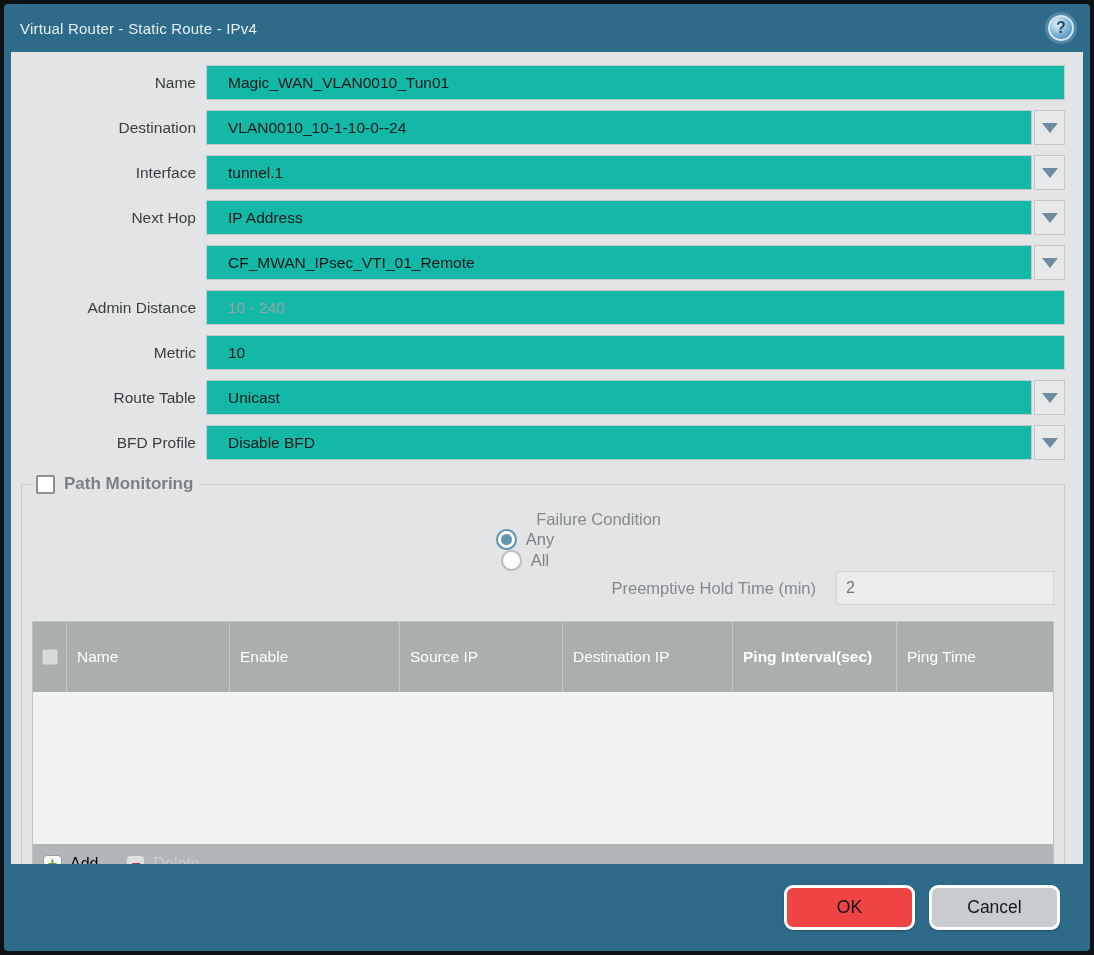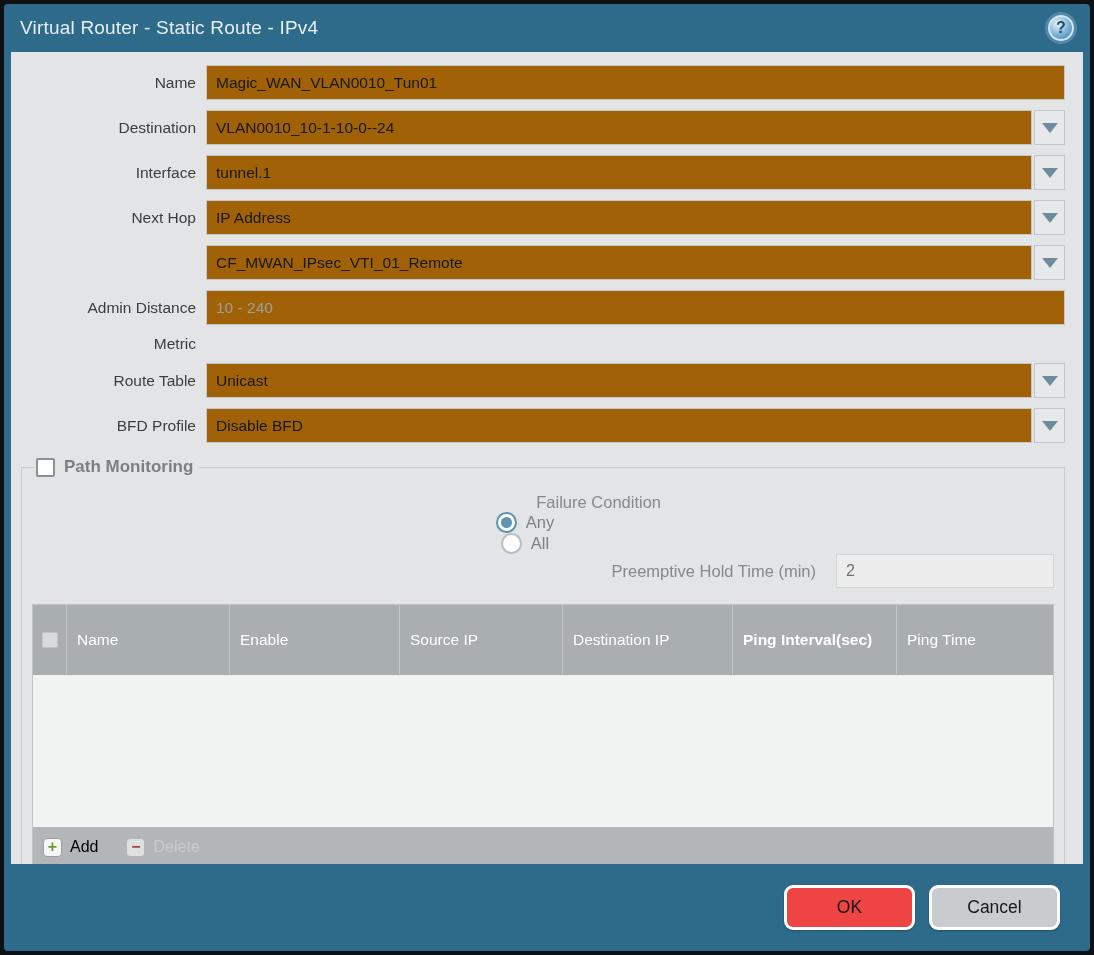--- a/index.html
+++ b/index.html
@@ -6,39 +6,39 @@
   html, body { width: 1094px; height: 955px; }
   body { font-family: "Liberation Sans", sans-serif; background: #0d1114; }
 
   .screen { width: 1094px; height: 955px; padding: 4px; background: #0d1114; }
   .dialog { width: 100%; height: 100%; background: #2e6b8a; border-radius: 4px;
             display: flex; flex-direction: column; overflow: hidden; }
 
   
   .titlebar { height: 48px; flex: 0 0 48px; display: flex; align-items: center;
               padding: 0 16px; }
-  .titlebar-text { color: #e7eff3; font-size: 19px; letter-spacing: .2px; }
+  .titlebar-text { color: #e7eff3; font-size: 15px; letter-spacing: .2px; }
   .help-btn { margin-left: auto; width: 26px; height: 26px; border-radius: 50%;
               background: radial-gradient(circle at 35% 30%, #eaf5fc, #79b0d2 55%, #3c7ba2);
               border: 2px solid #d4e7f3; box-shadow: 0 0 0 3px rgba(170,210,235,.30);
               display: flex; align-items: center; justify-content: center;
               color: #1d4b6b; font-weight: bold; font-size: 16px; cursor: pointer; }
 
   
   .dialog-body { flex: 1 1 auto; margin: 0 7px; background: #e3e4e5;
                  padding: 13px 18px 10px 10px; overflow: hidden; }
 
   .form-row { display: flex; align-items: center; margin-bottom: 10px; }
   .form-label { width: 185px; flex: 0 0 185px; text-align: right; padding-right: 10px;
                 color: #3b3e40; font-size: 15.5px; }
   .form-field { flex: 1 1 auto; display: flex; align-items: stretch; }
 
-  .txt-input { flex: 1 1 auto; height: 35px; border: 1px solid #c5c8ca; background: #a16207;
+  .txt-input { flex: 1 1 auto; height: 35px; border: 1px solid #c5c8ca; background: #14b8a6;
                font-family: "Liberation Sans", sans-serif; font-size: 15.5px; color: #161819;
-               padding: 0 9px; outline: none; min-width: 0; }
+               padding: 0 21px; outline: none; min-width: 0; }
   .txt-input::placeholder { color: #9aa0a4; opacity: 1; }
 
   .dd-btn { flex: 0 0 31px; width: 31px; height: 35px; margin-left: 2px;
             background: #e7e8e9; border: 1px solid #c3c6c8; display: flex;
             align-items: center; justify-content: center; cursor: pointer; }
   .dd-tri { width: 0; height: 0; border-left: 8px solid transparent;
             border-right: 8px solid transparent; border-top: 10px solid #6f8c9f; }
 
   
   fieldset.pm { border: 1px solid #c9cccd; margin: 14px 0 0 0; padding: 10px 10px 12px 10px; }
@@ -168,20 +168,23 @@
 
       <div class="form-row">
         <span class="form-label">Admin Distance</span>
         <div class="form-field">
           <input class="txt-input" type="text" placeholder="10 - 240" style="">
         </div>
       </div>
 
       <div class="form-row">
         <span class="form-label">Metric</span>
+        <div class="form-field">
+          <input class="txt-input" type="text" value="10" style="">
+        </div>
       </div>
 
       <div class="form-row">
         <span class="form-label">Route Table</span>
         <div class="form-field">
           <input class="txt-input" type="text" value="Unicast" style="">
           <span class="dd-btn">
               <span class="dd-tri"></span>
             </span>
         </div>

